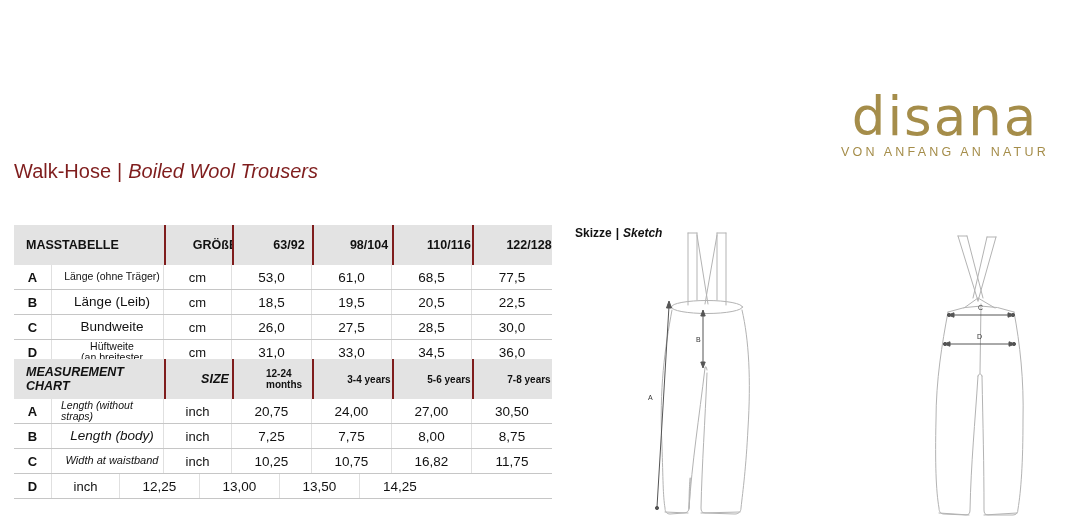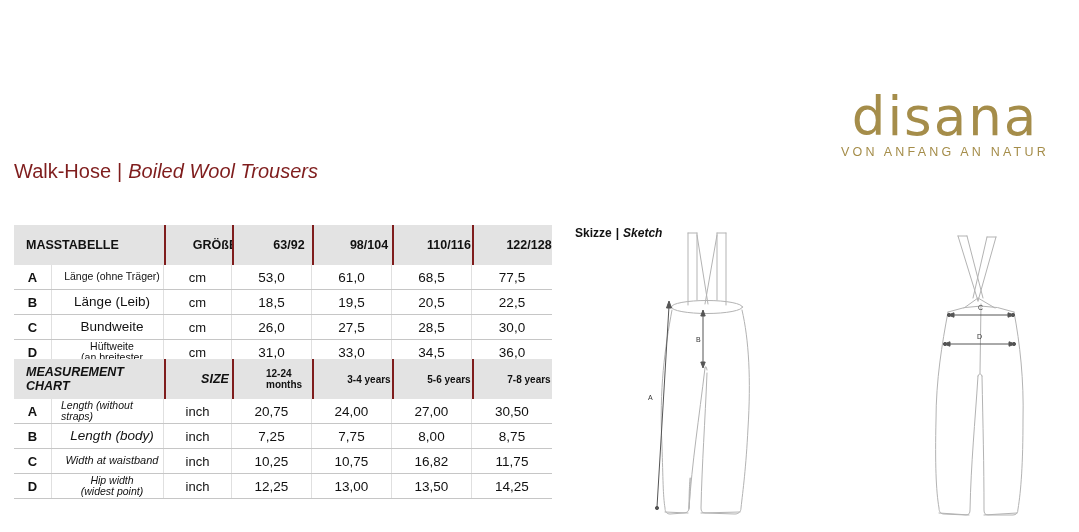--- a/index.html
+++ b/index.html
@@ -153,24 +153,20 @@
         <span>Width at waistband</span>
       </div>
     <div class="c-unit">inch</div>
     <div class="c-val">10,25</div>
     <div class="c-val">10,75</div>
     <div class="c-val">16,82</div>
     <div class="c-val">11,75</div>
   </div>
   <div class="t-row">
     <div class="c-key">D</div>
-    <div class="c-label lbl-sm">
-        <span>Hip width</span>
-        <span class="l2">(widest point)</span>
-      </div>
     <div class="c-unit">inch</div>
     <div class="c-val">12,25</div>
     <div class="c-val">13,00</div>
     <div class="c-val">13,50</div>
     <div class="c-val">14,25</div>
   </div>
 </div>
 
 <div class="sketch-label">
   <span>Skizze</span><span class="sep">|</span><span class="en">Sketch</span>

